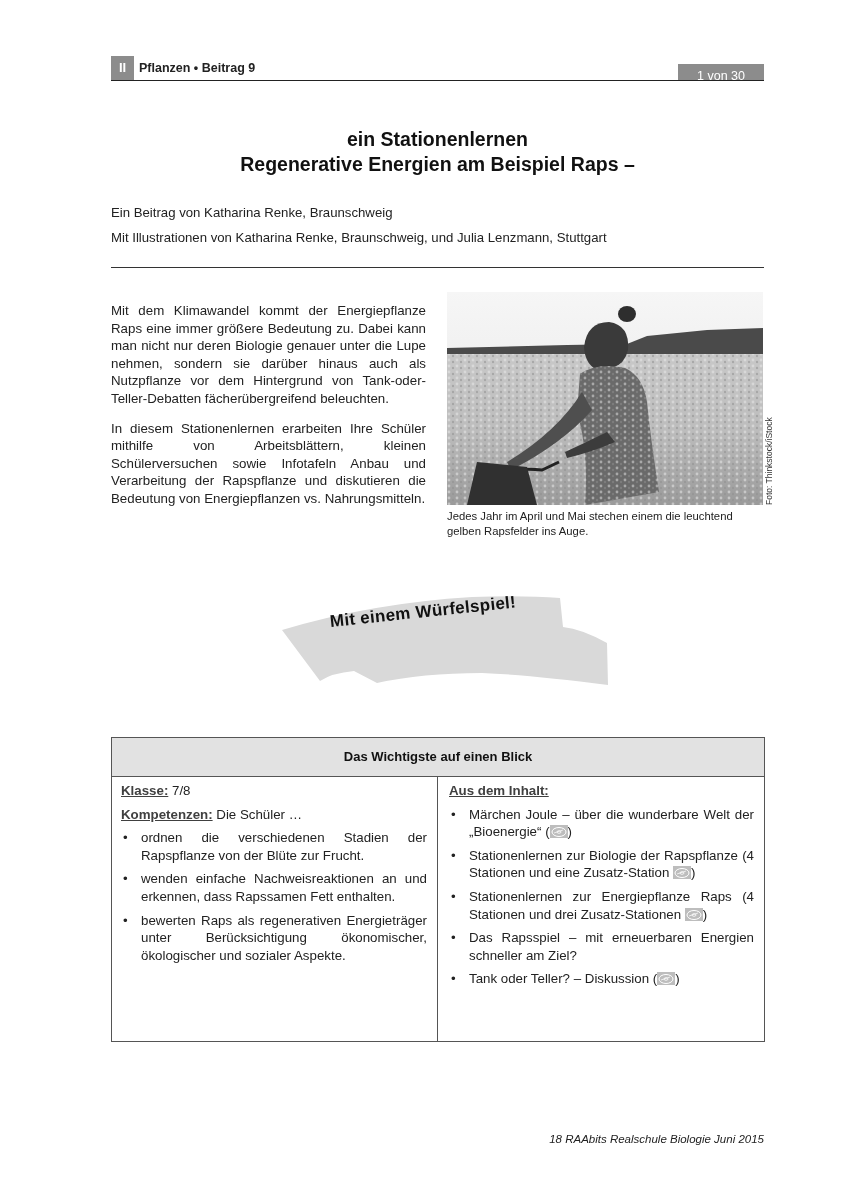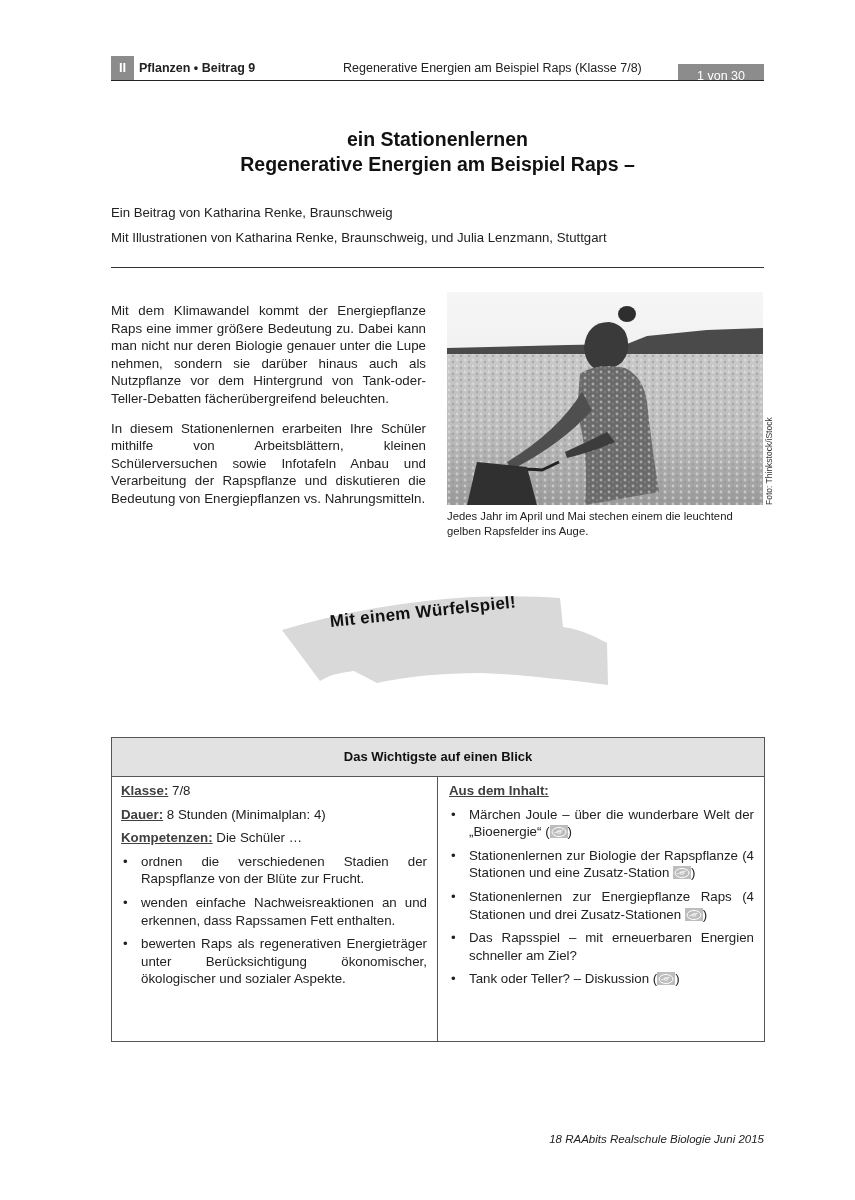--- a/index.html
+++ b/index.html
@@ -57,21 +57,20 @@
 
   
   #footer { right:91px; top:1133px; font-size:11.5px; font-style:italic; color:#222; white-space:nowrap; }
 </style>
 </head>
 <body>
 
 <div id="hdr" class="abs">
   <div class="sec">II</div>
   <div class="series">Pflanzen • Beitrag 9</div>
-  <div class="unit">Regenerative Energien am Beispiel Raps (Klasse 7/8)</div>
   <div class="pg">1 von 30</div>
 </div>
 
 <div id="title" class="abs">
   <div>ein Stationenlernen</div>
   <div>Regenerative Energien am Beispiel Raps –</div>
 </div>
 
 <div class="abs byline" style="top:205px;">Ein Beitrag von Katharina Renke, Braunschweig</div>
 <div class="abs byline" style="top:230px;">Mit Illustrationen von Katharina Renke, Braunschweig, und Julia Lenzmann, Stuttgart</div>
@@ -125,21 +124,20 @@
   <path d="M0 45 Q90 18 190 12 Q240 10 278 13 L281 42 Q300 44 325 58 L326 100 Q250 90 200 88 Q140 88 95 98 L72 86 Q50 88 38 96 Z" fill="#d9d9d9"></path>
 </svg>
 <div id="banner-text" class="abs">Mit einem Würfelspiel!</div>
 
 <div id="box" class="abs">
   <div id="box-head">Das Wichtigste auf einen Blick</div>
   <div id="box-divider"></div>
 
   <div id="col-left" class="col">
     <p><b>Klasse:</b><span> 7/8</span></p>
-    <p><b>Dauer:</b><span> 8 Stunden (Minimalplan: 4)</span></p>
     <p><b>Kompetenzen:</b><span> Die Schüler …</span></p>
     <ul>
       <li><span class="bullet">•</span><span>ordnen die verschiedenen Stadien der Rapspflanze von der Blüte zur Frucht.</span></li>
       <li><span class="bullet">•</span><span>wenden einfache Nachweisreaktionen an und erkennen, dass Rapssamen Fett enthalten.</span></li>
       <li><span class="bullet">•</span><span>bewerten Raps als regenerativen Ener­gieträger unter Berücksichtigung ökono­mischer, ökologischer und sozialer Aspekte.</span></li>
     </ul>
   </div>
 
   <div id="col-right" class="col">
     <p><b>Aus dem Inhalt:</b></p>

